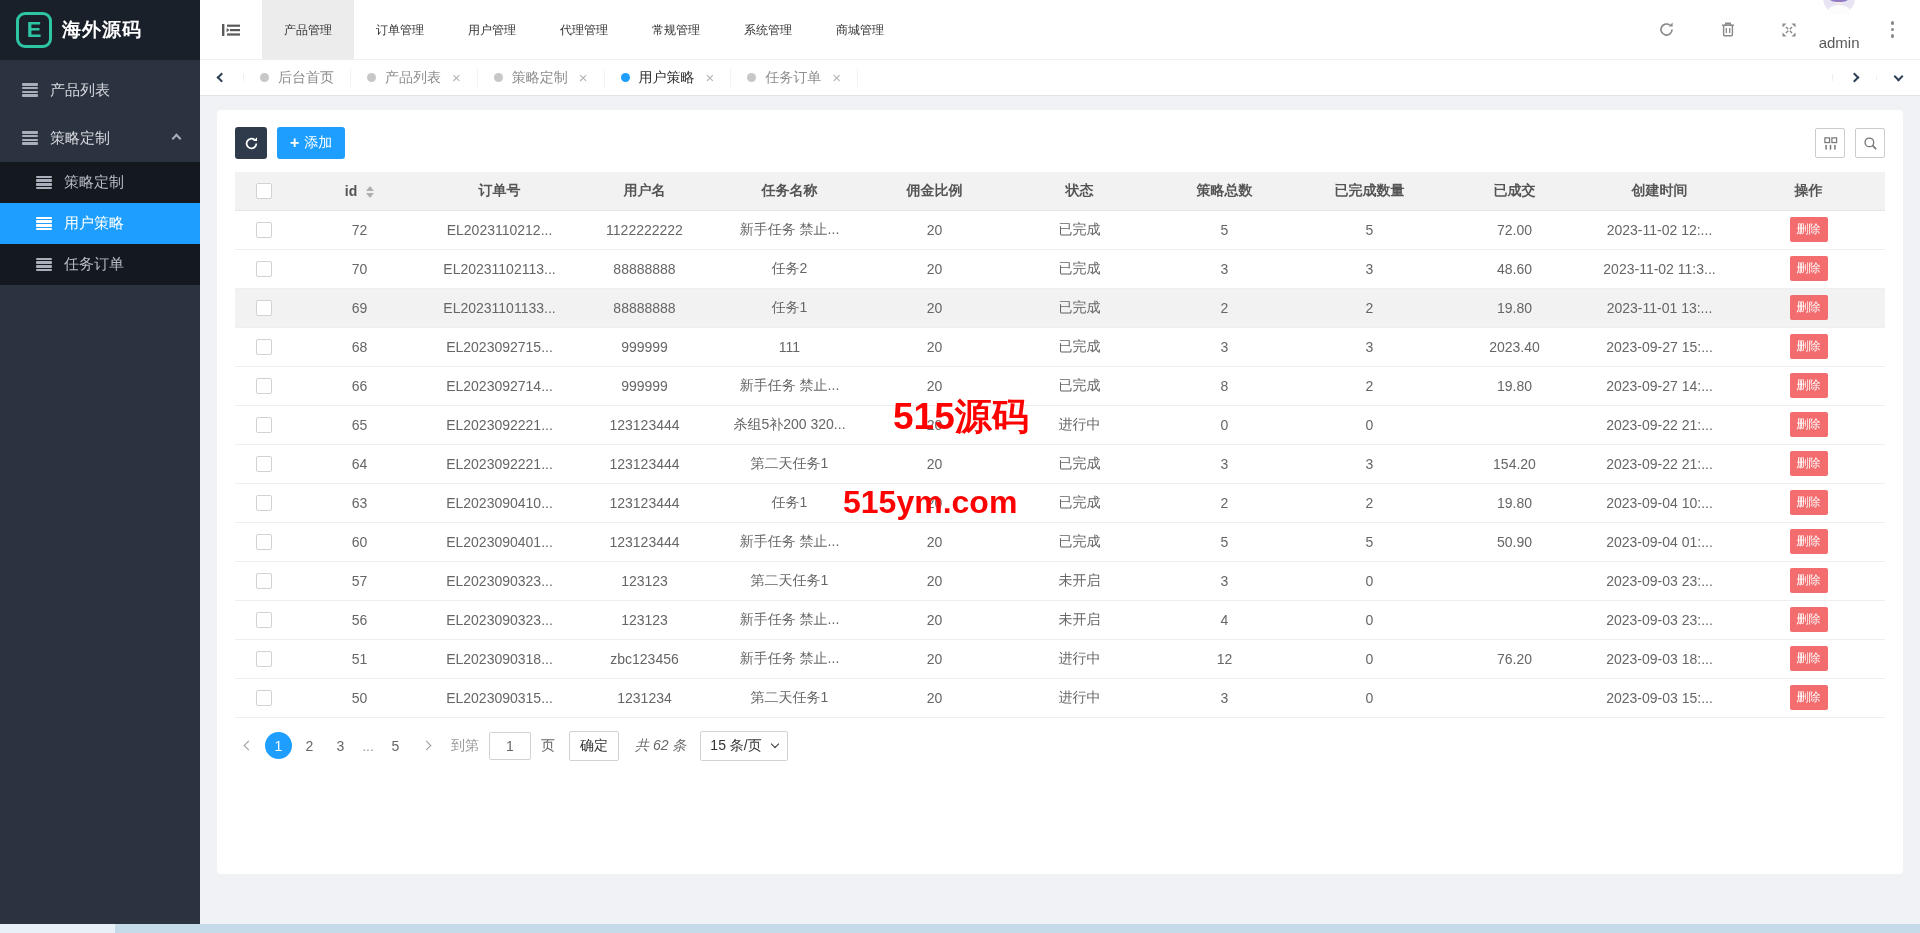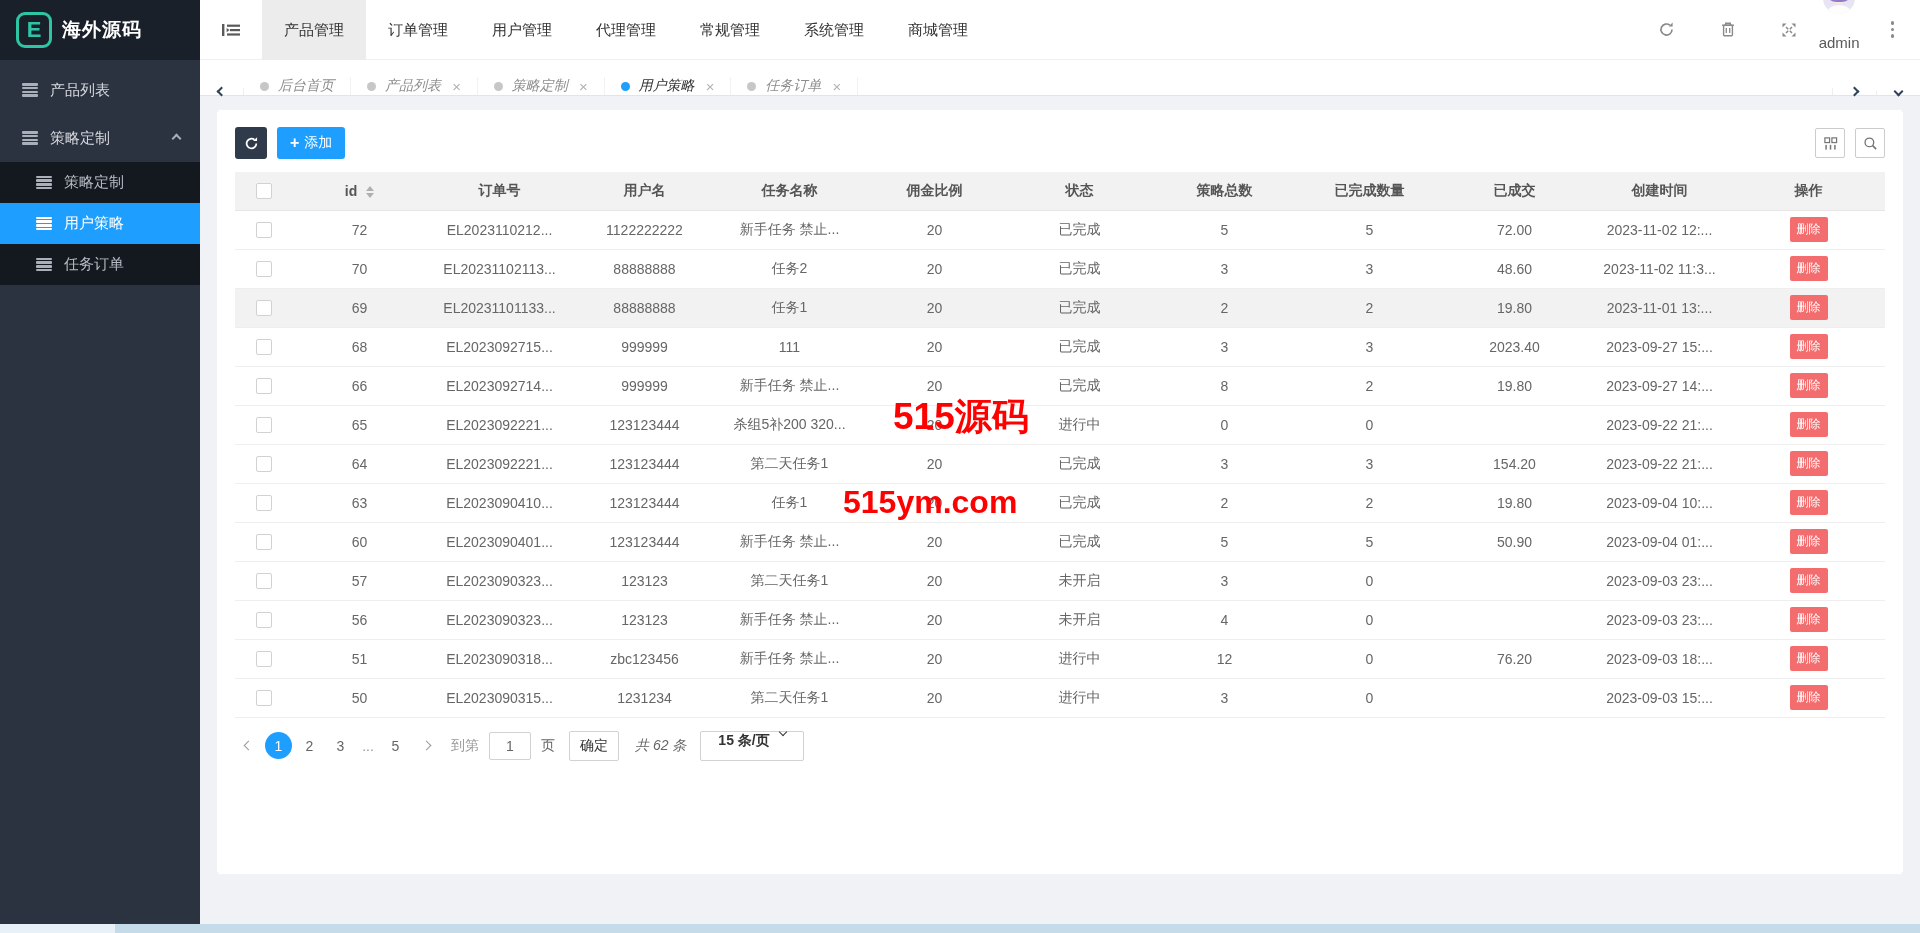--- a/index.html
+++ b/index.html
@@ -27,35 +27,35 @@
   .chev.down  { transform:rotate(45deg); }
   .chev.left  { transform:rotate(135deg); }
   .chev.right { transform:rotate(-45deg); }
   .side-item .chev { position:absolute; right:20px; color:#a9afb8; }
 
   
   .main { flex:1; min-width:0; display:flex; flex-direction:column; }
 
   .topbar { height:60px; background:#fff; display:flex; align-items:center; border-bottom:1px solid #f0f0f0; }
   .collapse-btn { width:62px; height:60px; display:flex; align-items:center; justify-content:center; cursor:pointer; }
-  .nav-item { height:60px; line-height:60px; padding:0 22px; font-size:15px; color:#333; cursor:pointer; white-space:nowrap; }
+  .nav-item { height:60px; line-height:60px; padding:0 22px; font-size:12px; color:#333; cursor:pointer; white-space:nowrap; }
   .nav-item.active { background:#ececec; }
   .top-actions { margin-left:auto; display:flex; align-items:center; gap:27px; padding-right:22px; }
   .ticon { width:34px; height:34px; display:flex; align-items:center; justify-content:center; cursor:pointer; }
   .avatar { width:32px; height:32px; border-radius:50%; background:#e8e4f4; position:relative; overflow:hidden; cursor:pointer; }
   .avatar .hair { position:absolute; left:4px; top:2px; width:24px; height:18px; border-radius:50% 50% 40% 40%; background:#8f7cc4; }
   .avatar .face { position:absolute; left:10px; top:12px; width:12px; height:10px; border-radius:50%; background:#f6e9e2; }
   .avatar .body { position:absolute; left:5px; top:23px; width:22px; height:12px; border-radius:50% 50% 0 0; background:#fdfdfd; }
   .admin-wrap { display:flex; align-items:center; gap:20px; cursor:pointer; margin-left:-14px;flex-direction:column; }
   .admin-name { font-size:15px; color:#595959; }
   .caret-down { width:0; height:0; border-left:5px solid transparent; border-right:5px solid transparent; border-top:6px solid #9a9a9a; }
   .vdots { display:flex; flex-direction:column; gap:3px; cursor:pointer; padding:4px; }
   .vdots i { width:3.5px; height:3.5px; border-radius:50%; background:#8a8a8a; display:block; }
 
-  .tabbar { height:36px; background:#fff; display:flex; align-items:flex-end; border-bottom:1px solid #e4e4e4;font-style:italic; }
+  .tabbar { height:36px; background:#fff; display:flex; align-items:center; border-bottom:1px solid #e4e4e4; }
   .tab-nav-btn { width:44px; display:flex; align-items:center; justify-content:center; color:#30425a; cursor:pointer; }
   .tab-nav-btn.bl { border-left:1px solid #eee; }
   .tab-nav-btn.br { border-right:1px solid #eee; }
   .tab { display:flex; align-items:center; gap:9px; padding:0 16px; font-size:14px; color:#8d8d8d;
          border-right:1px solid #f2f2f2; cursor:pointer; white-space:nowrap; }
   .tab .dot { width:9px; height:9px; border-radius:50%; background:#c7c7c7; }
   .tab.active { color:#2f2f2f; }
   .tab.active .dot { background:#1e9fff; }
   .tab .x { color:#b3b3b3; font-size:15px; margin-left:2px; }
   .tab-spacer { flex:1; }
@@ -92,21 +92,21 @@
   .pnum { min-width:27px; height:27px; display:inline-flex; align-items:center; justify-content:center; cursor:pointer; color:#666; }
   .pnum.active { background:#1e9fff; color:#fff; border-radius:50%; }
   .dots { min-width:20px; text-align:center; color:#999; }
   .goto-label { color:#999; margin-left:8px; }
   .goto-input { width:42px; height:28px; border:1px solid #d2d2d2; border-radius:2px; text-align:center;
                 font-size:14px; color:#666; margin:0 6px; font-family:inherit; }
   .confirm-btn { height:30px; border:1px solid #d2d2d2; border-radius:2px; background:#fff; font-size:14px;
                  font-weight:normal; color:#333; padding:0 10px; margin-left:10px; cursor:pointer; }
   .total { margin-left:12px;font-style:italic; }
   .size-select { height:30px; border:1px solid #d2d2d2; border-radius:2px; background:#fff; display:flex;
-                 gap:10px; padding:0 17px; margin-left:10px; cursor:pointer; color:#333;font-weight:bold; }
+                 align-items:center; gap:10px; padding:0 9px; margin-left:10px; cursor:pointer; color:#333; }
   .size-select .chev { width:6px; height:6px; border-width:1.8px; color:#333; margin-top:-3px; }
 
   
   .wm { position:absolute; color:#f00; font-weight:bold; z-index:50; pointer-events:none; white-space:nowrap; }
   .wm1 { left:893px; top:392px; font-size:37px; }
   .wm2 { left:843px; top:484px; font-size:32px; }
 
   
   .hscroll { position:absolute; left:0; right:0; bottom:0; height:9px; background:#e9f1f8; z-index:60; }
   .hscroll .thumb { position:absolute; left:115px; right:0; top:0; bottom:0; background:#c6dbe9; cursor:pointer; }

